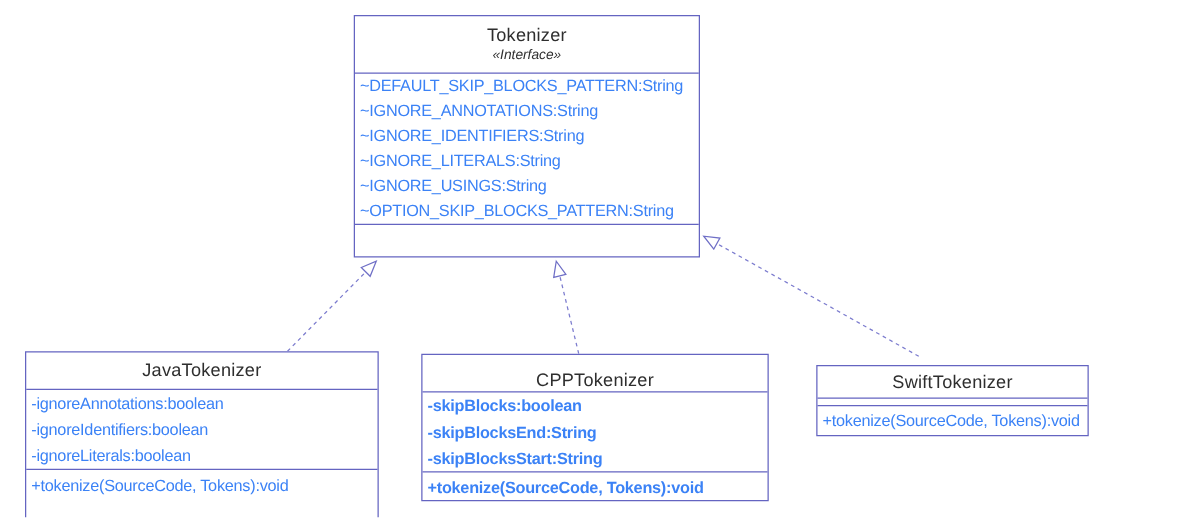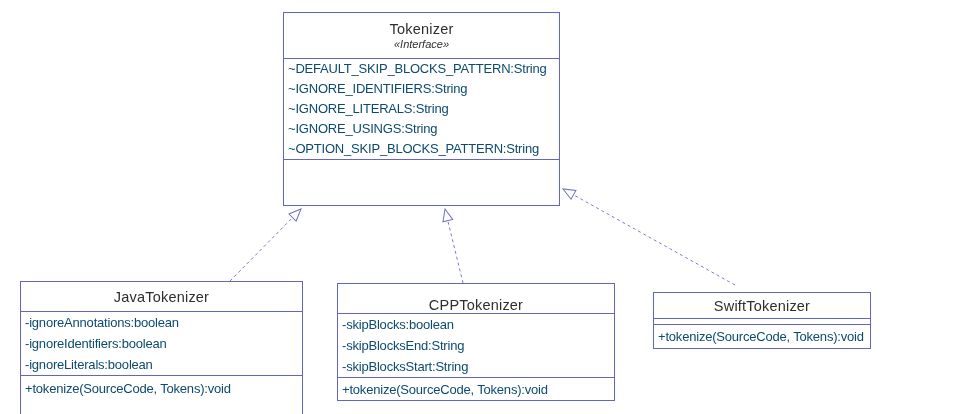--- a/index.html
+++ b/index.html
@@ -49,36 +49,36 @@
   .uml-compartment {
     border-top: 1px solid #6464c1;
     flex: 0 0 auto;
     overflow: hidden;
   }
   .uml-row {
     font-size: 13px;
     letter-spacing: -0.2px;
     white-space: nowrap;
     padding-left: 4px;
-    color: #0c4a6e;
+    color: #3b82f6;
   }
   
   .box-tokenizer { left: 283px; top: 12px; width: 277px; height: 194px; }
   .box-tokenizer .uml-title { height: 45px; }
   .box-tokenizer .uml-row { line-height: 20px; }
   .box-tokenizer .compartment-ops { flex: 1 1 auto; }
   
   .box-java { left: 20px; top: 281px; width: 283px; height: 137px; }
   .box-java .uml-title { height: 29px; }
   .box-java .uml-row { line-height: 21px; }
   .box-java .compartment-ops .uml-row { line-height: 25px; }
   
   .box-cpp { left: 337px; top: 283px; width: 278px; height: 118px; }
   .box-cpp .uml-title { height: 29px; justify-content: flex-end; }
-  .box-cpp .uml-row { line-height: 21px; }
+  .box-cpp .uml-row { line-height: 21px; font-weight: bold; }
   .box-cpp .compartment-ops .uml-row { line-height: 24px; }
   
   .box-swift { left: 653px; top: 292px; width: 218px; height: 57px; }
   .box-swift .uml-title { height: 25px; }
   .box-swift .compartment-attrs { height: 6px; }
   .box-swift .compartment-ops .uml-row { line-height: 23px; }
 </style>
 </head>
 <body>
 
@@ -95,20 +95,21 @@
     <line x1="735" y1="285" x2="563" y2="189" stroke="#7b7bce" stroke-width="1" stroke-dasharray="3 3" marker-end="url(#hollowTriangle)"></line>
   </svg>
 
   <div class="uml-class box-tokenizer">
     <div class="uml-title">
       <div class="uml-name">Tokenizer</div>
       <div class="uml-stereotype">«Interface»</div>
     </div>
     <div class="uml-compartment compartment-attrs">
       <div class="uml-row">~DEFAULT_SKIP_BLOCKS_PATTERN:String</div>
+      <div class="uml-row">~IGNORE_ANNOTATIONS:String</div>
       <div class="uml-row">~IGNORE_IDENTIFIERS:String</div>
       <div class="uml-row">~IGNORE_LITERALS:String</div>
       <div class="uml-row">~IGNORE_USINGS:String</div>
       <div class="uml-row">~OPTION_SKIP_BLOCKS_PATTERN:String</div>
     </div>
     <div class="uml-compartment compartment-ops"></div>
   </div>
 
   <div class="uml-class box-java">
     <div class="uml-title">

